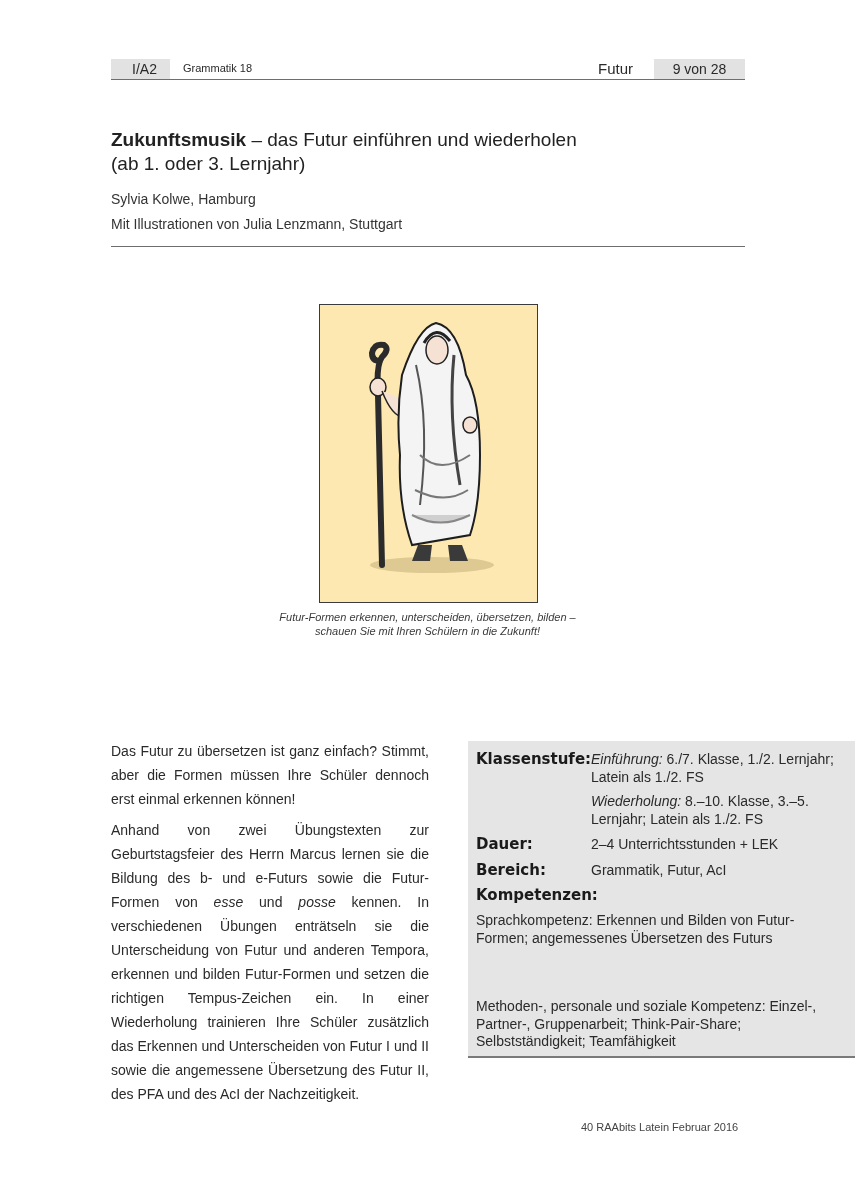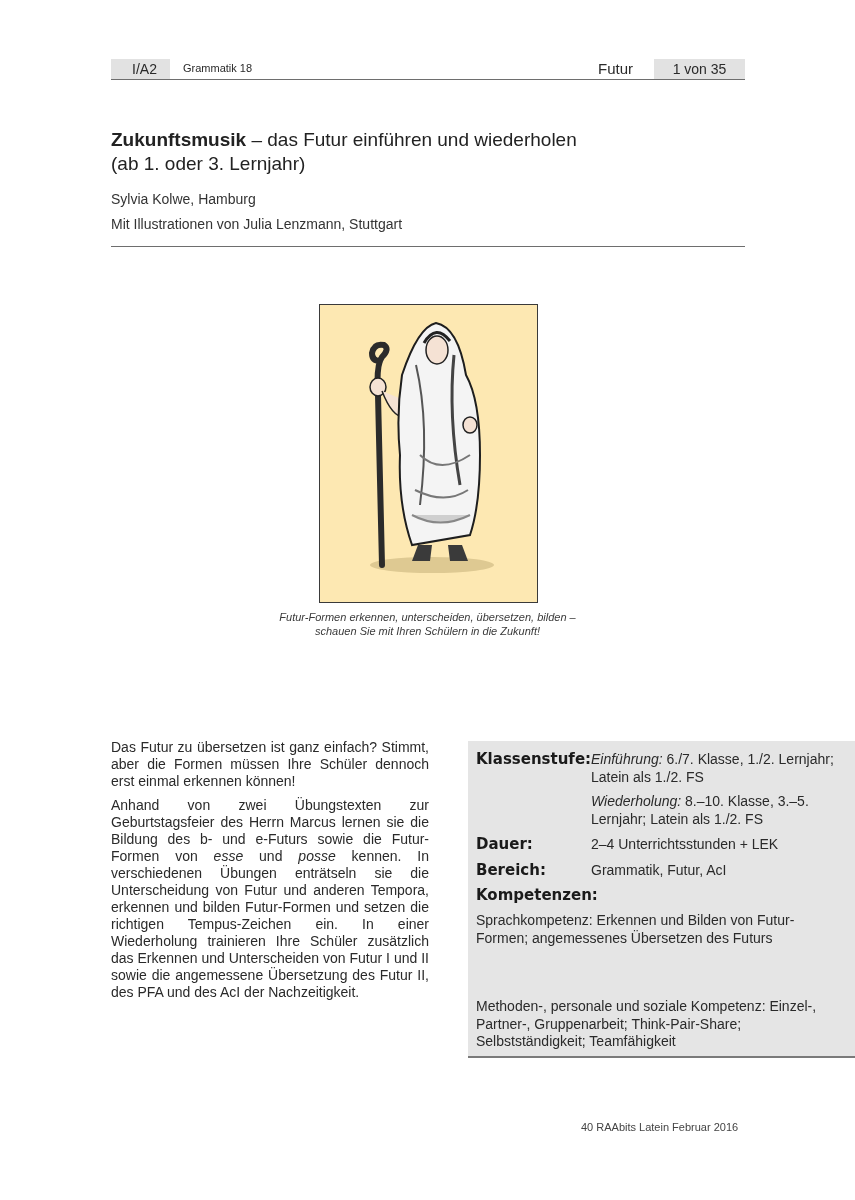--- a/index.html
+++ b/index.html
@@ -15,40 +15,40 @@
                text-align:center; line-height:20px; font-size:14px; }
   .title { position:absolute; top:128px; left:111px; width:640px; font-size:19px; line-height:24px; color:#222; }
   .title b { font-weight:bold; }
   .author { position:absolute; top:191px; left:111px; font-size:14px; color:#333; }
   .illus { position:absolute; top:216px; left:111px; font-size:14px; color:#333; }
   .rule { position:absolute; top:246px; left:111px; width:634px; border-top:1.2px solid #6e6e6e; }
   .figure { position:absolute; top:304px; left:319px; width:217px; height:297px;
             background:#fde8b2; border:1.5px solid #3a3a3a; }
   .caption { position:absolute; top:610px; left:230px; width:395px; text-align:center;
              font-size:11px; font-style:italic; color:#3a3a3a; line-height:14px; }
-  .intro { position:absolute; top:739px; left:111px; width:318px; font-size:14px; line-height:17px;
+  .intro { position:absolute; top:739px; left:111px; width:318px; font-size:14px; line-height:24px;
            text-align:justify; color:#2a2a2a; }
   .intro p { margin:0 0 7px 0; }
   .box { position:absolute; top:741px; left:468px; width:387px; height:315px; background:#e5e5e5;
          border-bottom:2.5px solid #7a7a7a; font-size:14px; line-height:17.5px; color:#2a2a2a;padding-left:28px; }
   .row { position:absolute; left:8px; width:370px; }
   .row .lbl { position:absolute; left:0; font-weight:bold; font-size:15px; color:#1a1a1a; font-family:"DejaVu Sans", sans-serif; }
   .row .val { position:absolute; left:115px; width:255px; }
   .comp { position:absolute; left:8px; width:370px; }
   .u { text-underline-offset:2px; }
   .footer { position:absolute; top:1121px; left:581px; font-size:11px; color:#444; }
 </style>
 </head>
 <body>
 
 <div class="hdr">
   <div class="code">I/A2</div>
   <div class="sub">Grammatik 18</div>
   <div class="topic">Futur</div>
-  <div class="page">1 von 35</div>
+  <div class="page">9 von 28</div>
 </div>
 
 <div class="title">
   <b>Zukunftsmusik</b><span> – das Futur einführen und wiederholen</span><br>
   <span>(ab 1. oder 3. Lernjahr)</span>
 </div>
 
 <div class="author">Sylvia Kolwe, Hamburg</div>
 <div class="illus">Mit Illustrationen von Julia Lenzmann, Stuttgart</div>
 <div class="rule"></div>

